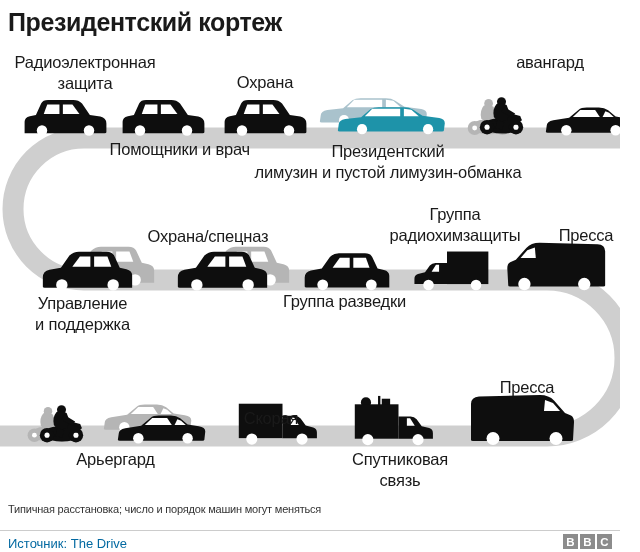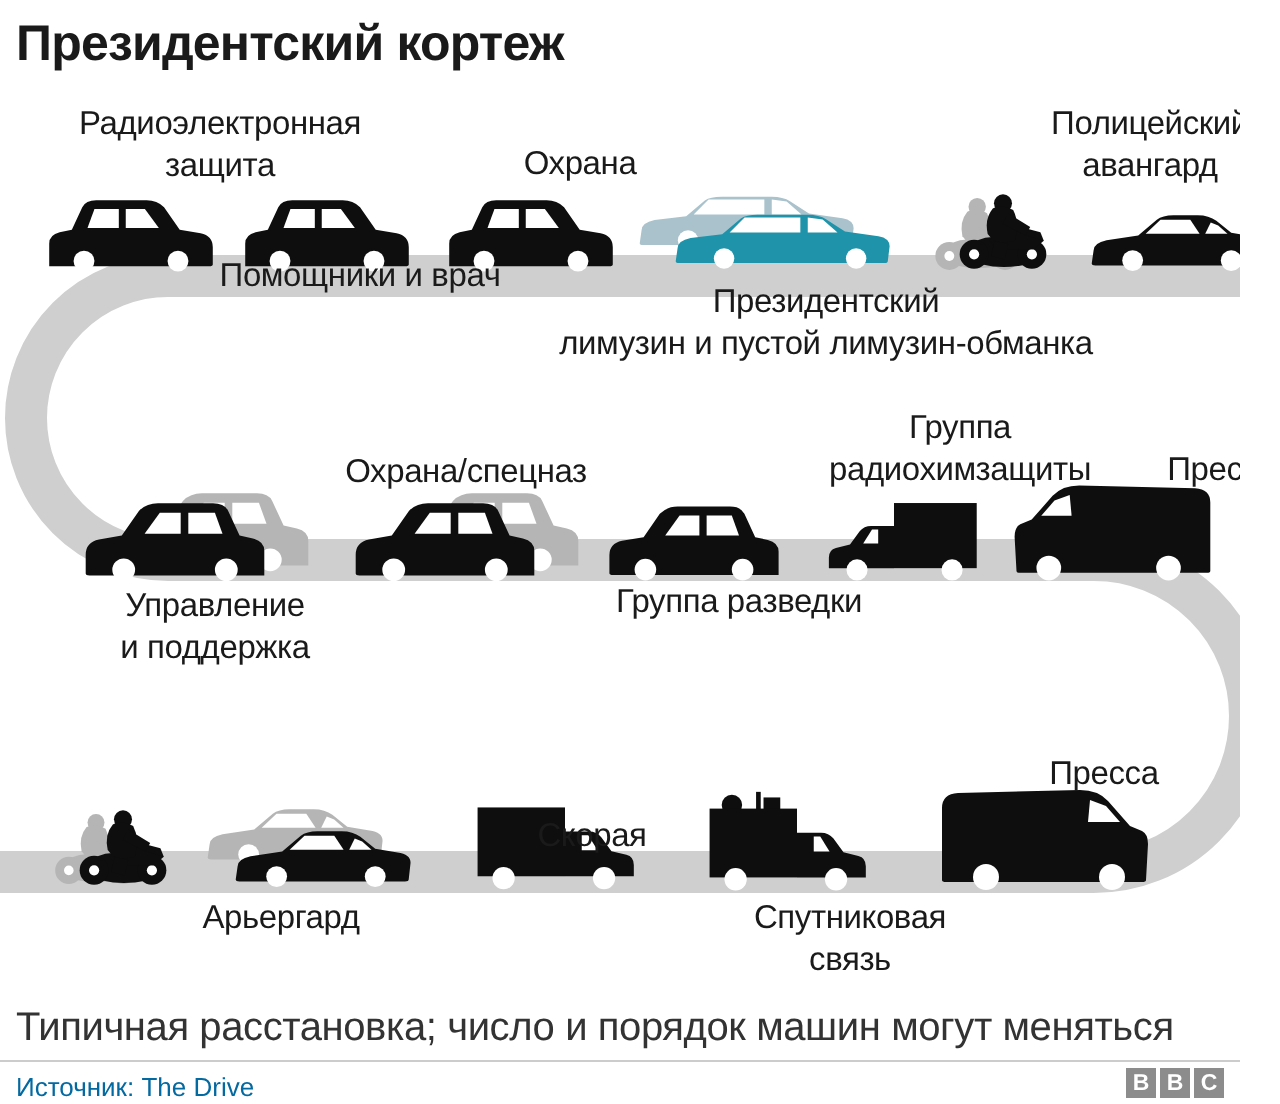--- a/index.html
+++ b/index.html
@@ -7,29 +7,29 @@
     position:relative;width:620px;height:552px;background:#ffffff;overflow:hidden;
     font-family:"Liberation Sans", sans-serif;
   }
   .scene{position:absolute;left:0;top:0;z-index:1;}
   .title{
     position:absolute;left:8px;top:8px;z-index:3;margin:0;
     font-size:25px;font-weight:bold;color:#1a1a1a;letter-spacing:-0.4px;
   }
   .lbl{
     position:absolute;z-index:3;text-align:center;
-    font-size:16.5px;line-height:21px;color:#1a1a1a;letter-spacing:-0.2px;padding-left:25px;
+    font-size:16.5px;line-height:21px;color:#1a1a1a;letter-spacing:-0.2px;
   }
   .veh-black{color:#0e0e0e;}
   .veh-ghost{color:#b5b5b5;}
   .veh-teal{color:#1e93a9;}
   .veh-teal-ghost{color:#a9c2cc;}
   .footer-note{
     position:absolute;left:8px;top:503px;z-index:3;
-    font-size:20px;color:#333;letter-spacing:-0.2px;
+    font-size:11px;color:#333;letter-spacing:-0.2px;
   }
   .divider{
     position:absolute;left:0;top:530px;width:640px;height:1px;background:#cccccc;z-index:3;
   }
   .source{
     position:absolute;left:8px;top:536px;z-index:3;
     font-size:13px;color:#0369a1;
   }
   .bbc-logo{
     position:absolute;right:8px;top:534px;z-index:3;display:flex;gap:2px;
@@ -143,24 +143,23 @@
   <h1 class="title">Президентский кортеж</h1>
 
   <div class="lbl" style="left:0px;top:52px;width:170px;">
     <div>Радиоэлектронная</div>
     <div>защита</div>
   </div>
   <div class="lbl" style="left:215px;top:72px;width:100px;">
     <div>Охрана</div>
   </div>
   <div class="lbl" style="left:475px;top:52px;width:150px;">
-    <div>Полицейский</div>
     <div>авангард</div>
   </div>
-  <div class="lbl" style="left:60px;top:128px;width:190px;">
+  <div class="lbl" style="left:60px;top:139px;width:190px;text-align:right;">
     <div>Помощники и врач</div>
   </div>
   <div class="lbl" style="left:235px;top:141px;width:306px;">
     <div>Президентский</div>
     <div>лимузин и пустой лимузин-обманка</div>
   </div>
 
   <div class="lbl" style="left:128px;top:226px;width:160px;">
     <div>Охрана/спецназ</div>
   </div>

